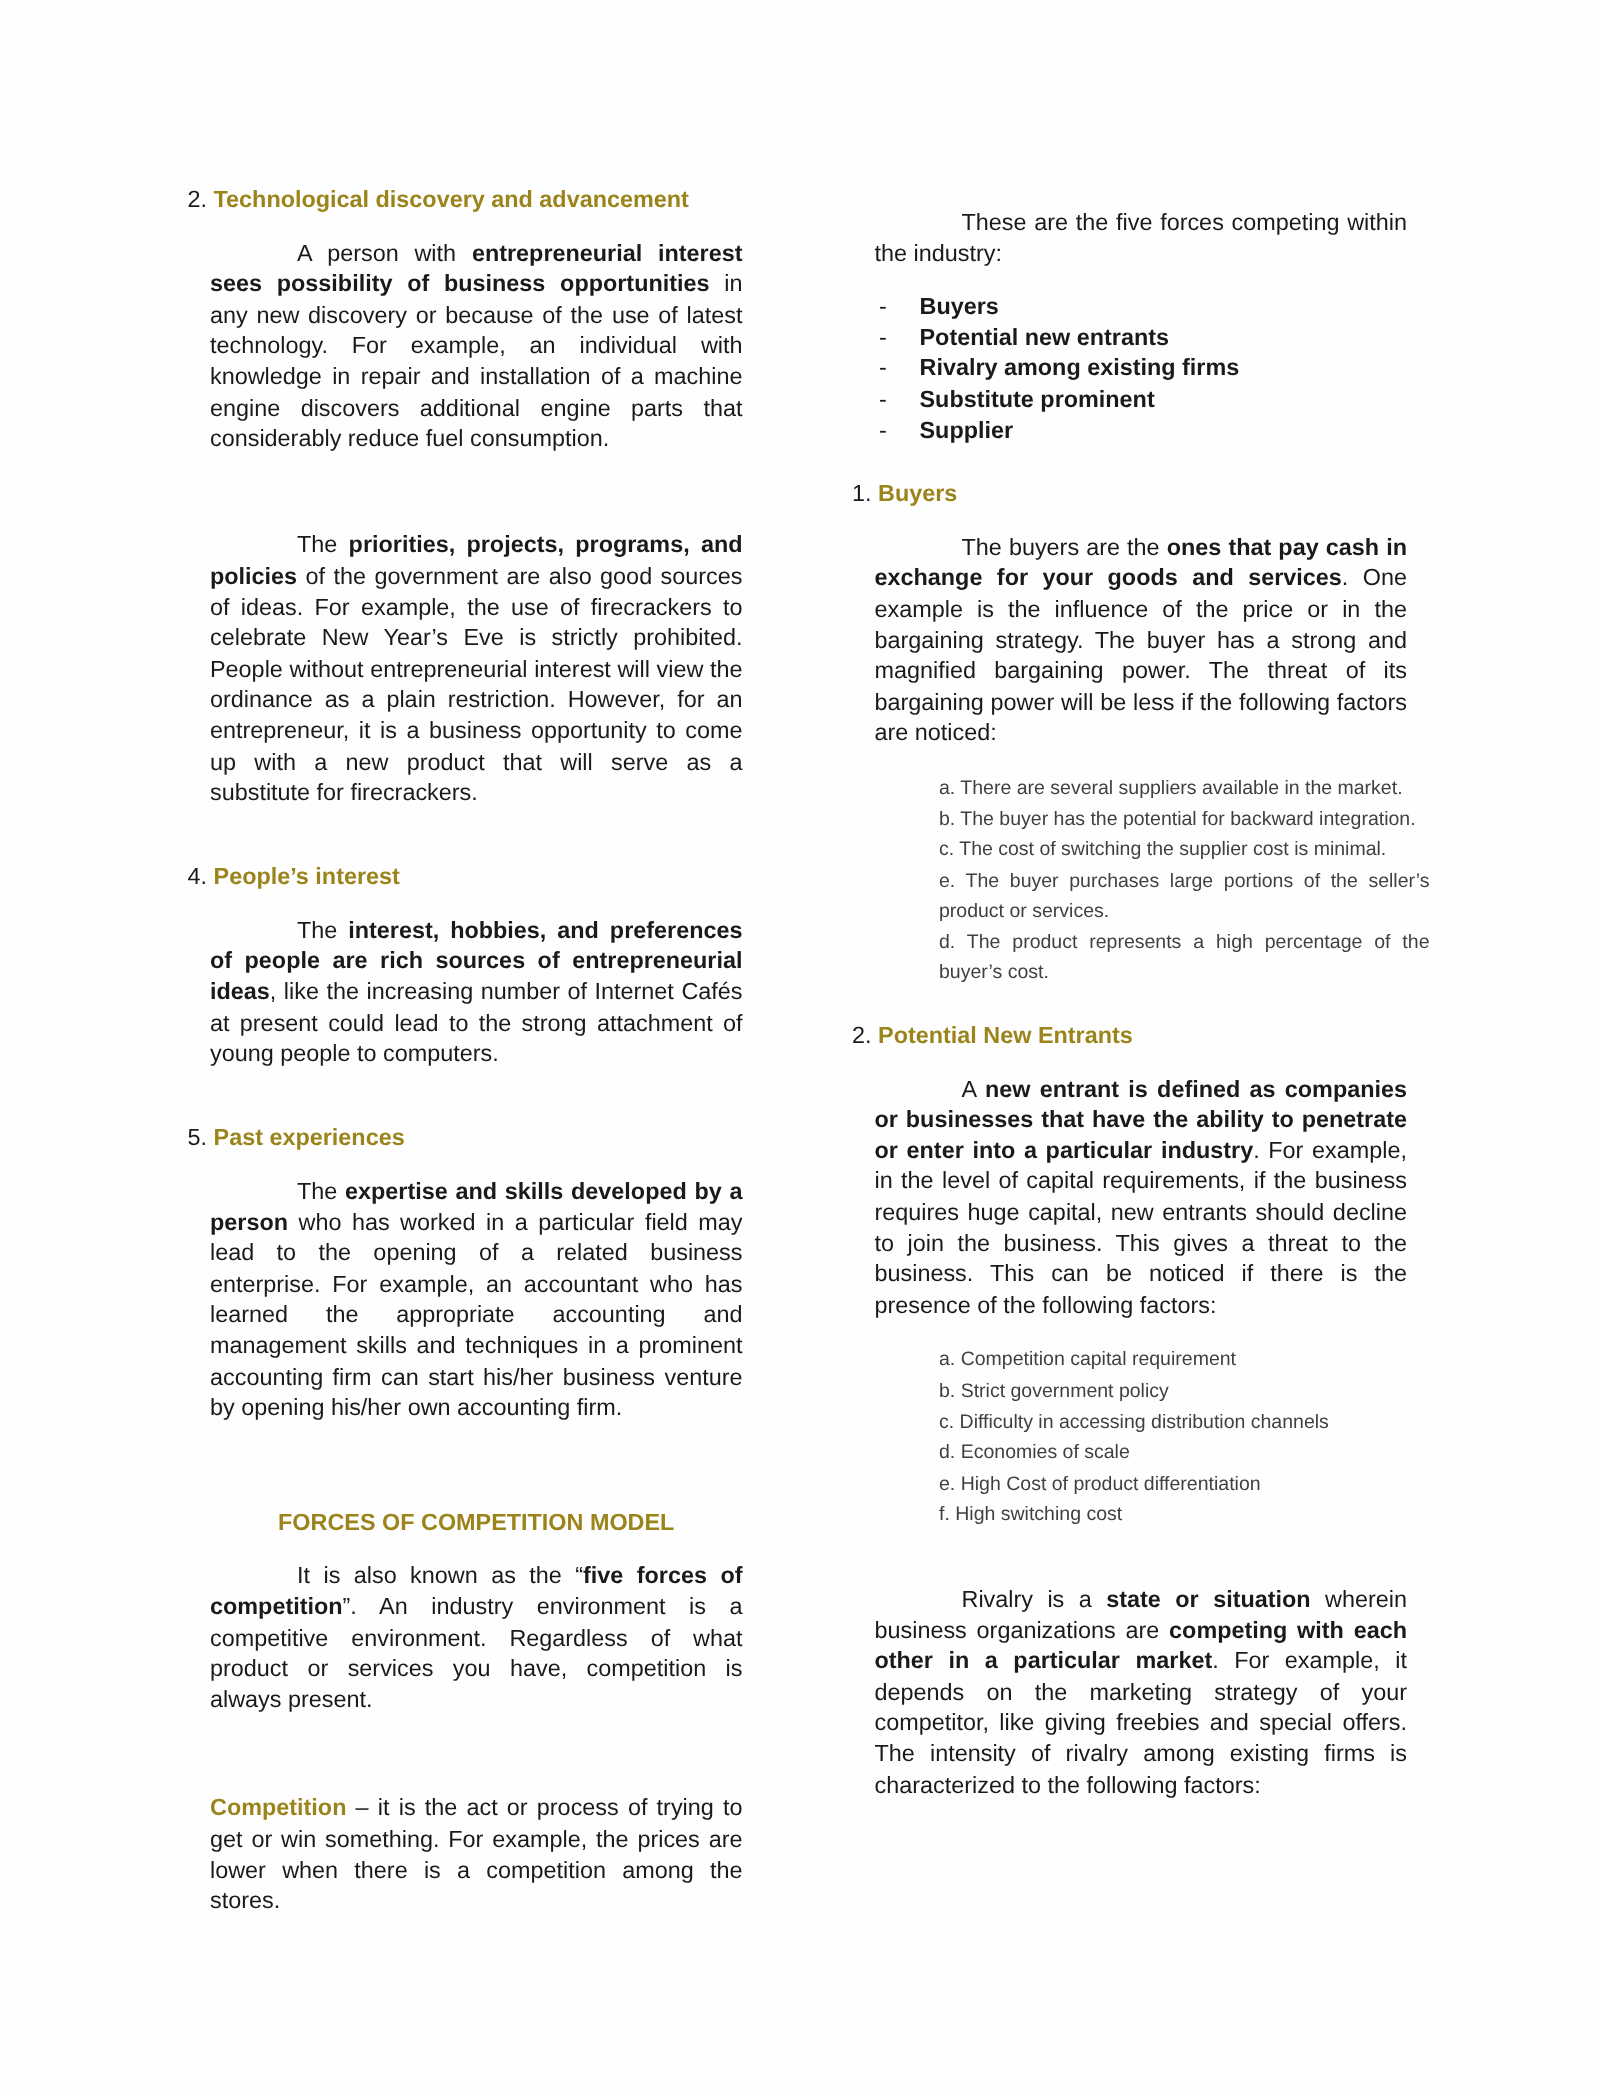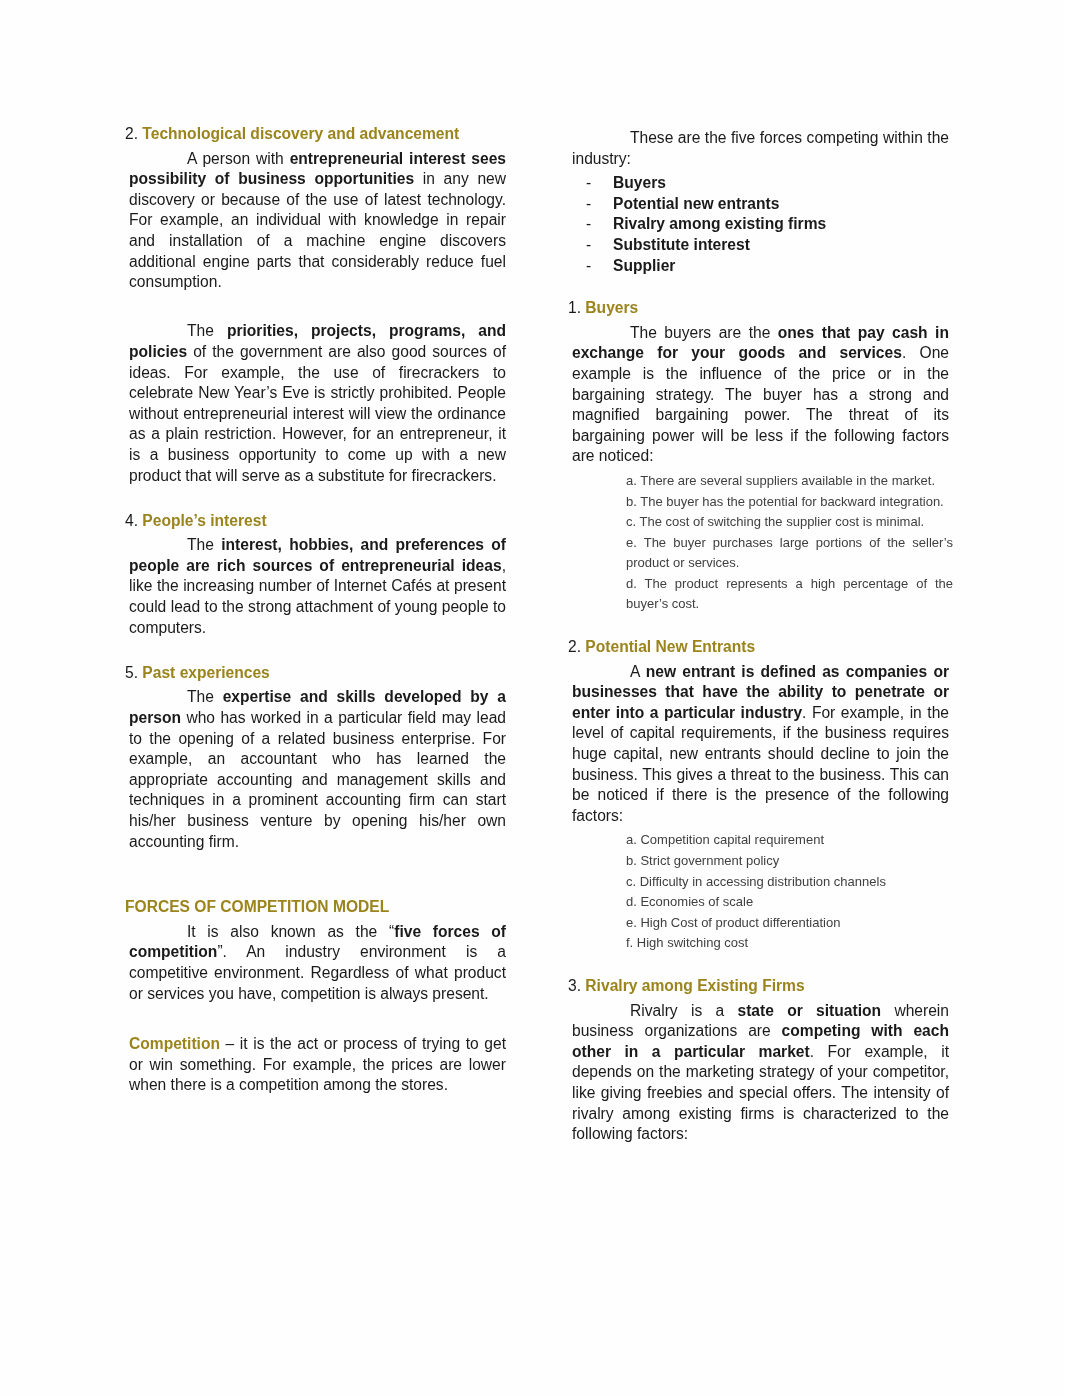--- a/index.html
+++ b/index.html
@@ -24,21 +24,21 @@
     gap: 58px;
   }
   .col {
     width: 385px;
   }
   .para {
     font-size: 15.6px;
     line-height: 20.6px;
     color: #1a1a1a;
     text-align: justify;
-    margin: 4px;
+    margin: 15px;
     hyphens: none;
   }
   .para.indent::before {
     content: "";
     display: inline-block;
     width: 58px;
   }
   .heading-gold {
     font-size: 15.6px;
     line-height: 20.6px;
@@ -49,20 +49,21 @@
   }
   .heading-gold .num {
     color: #1a1a1a;
     font-weight: normal;
   }
   .heading-center {
     font-size: 15.6px;
     line-height: 20.6px;
     color: #9b841c;
     font-weight: bold;
+    text-align: center;
     margin: 0;
   }
   .gap-sm { height: 20.6px; }
   .gap-md { height: 22px; }
   .gap-lg { height: 41px; }
   b, .b { font-weight: bold; }
   .term-gold {
     color: #9b841c;
     font-weight: bold;
   }
@@ -148,21 +149,21 @@
         <li>
             <span class="dash">-</span>
             <span>Potential new entrants</span>
           </li>
         <li>
             <span class="dash">-</span>
             <span>Rivalry among existing firms</span>
           </li>
         <li>
             <span class="dash">-</span>
-            <span>Substitute interest</span>
+            <span>Substitute prominent</span>
           </li>
         <li>
             <span class="dash">-</span>
             <span>Supplier</span>
           </li>
       </ul>
 
       <div class="gap-md"></div>
 
       <p class="heading-gold"><span class="num">1.</span> <span>Buyers</span></p>
@@ -183,19 +184,18 @@
         <li>a. Competition capital requirement</li>
         <li>b. Strict government policy</li>
         <li>c. Difficulty in accessing distribution channels</li>
         <li>d. Economies of scale</li>
         <li>e. High Cost of product differentiation</li>
         <li>f. High switching cost</li>
       </ul>
 
       <div class="gap-md"></div>
 
-      <p class="heading-gold"><span class="num">3.</span> <span>Rivalry among Existing Firms</span></p>
       <p class="para indent"><span>Rivalry is a </span><b>state or situation</b><span> wherein business organizations are </span><b>competing with each other in a particular market</b><span>. For example, it depends on the marketing strategy of your competitor, like giving freebies and special offers. The intensity of rivalry among existing firms is characterized to the following factors:</span></p>
 
     </div>
 
   </div>
 </div>
 
 </body></html>

